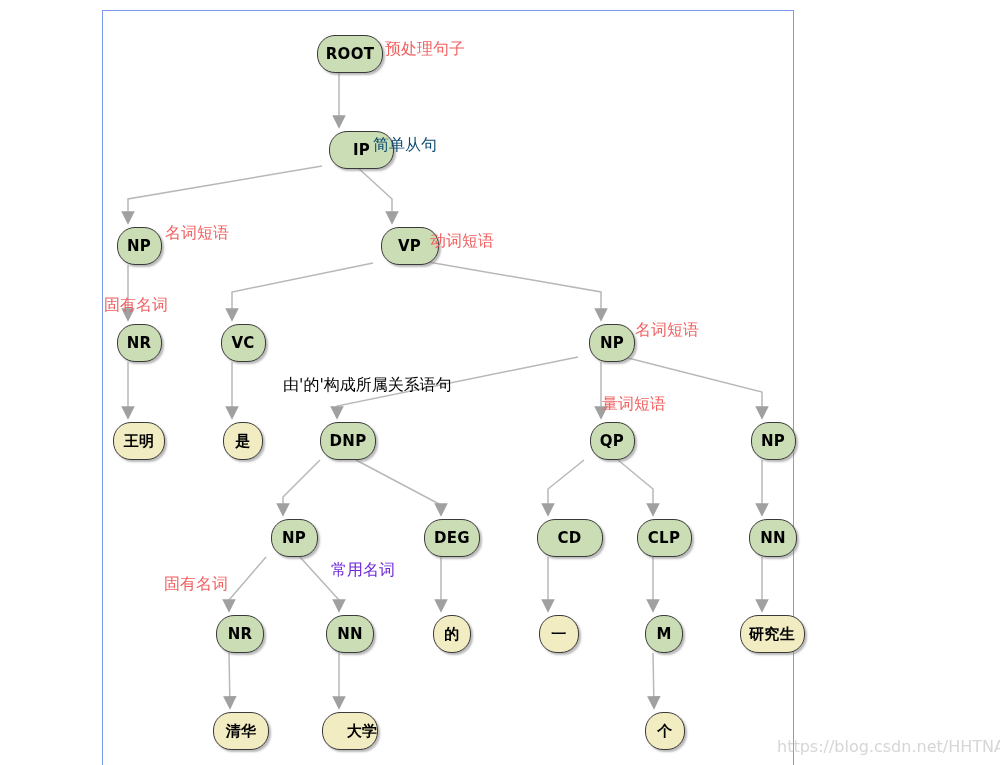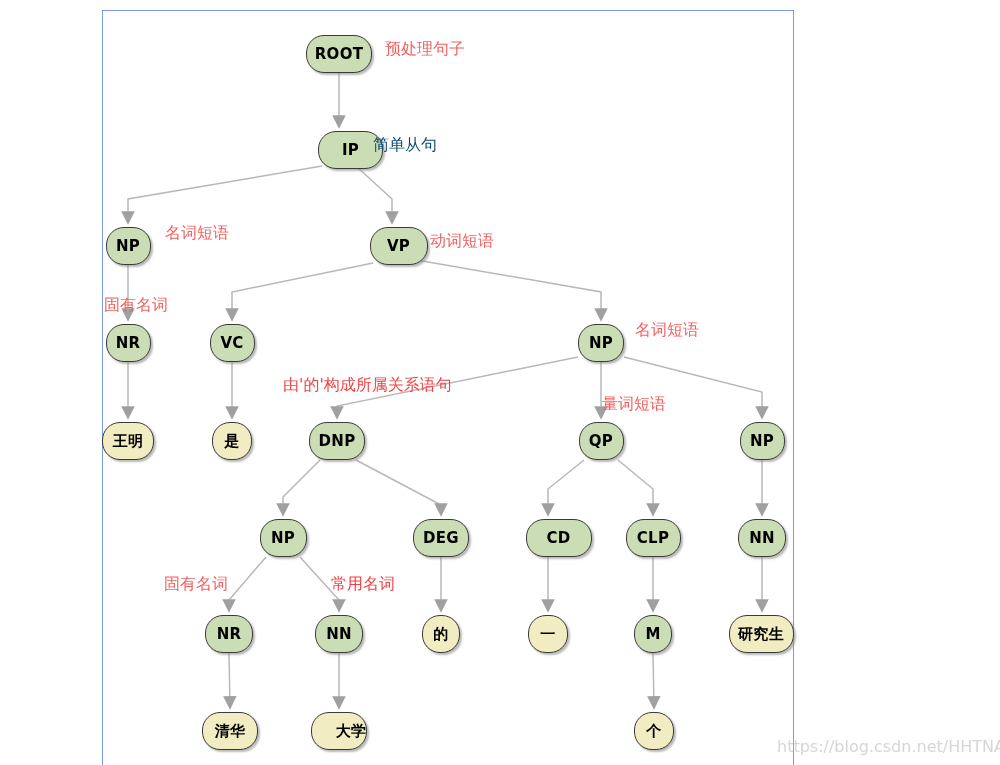--- a/index.html
+++ b/index.html
@@ -13,21 +13,21 @@
     border-left:1px solid; border-top:1px solid; border-right:1px solid;
     border-bottom:none; box-sizing:border-box; pointer-events:none;
   }
   svg.edges { position:absolute; left:0; top:0; width:1000px; height:765px; }
   .node {
     position:absolute; height:38px; box-sizing:border-box;
     border:1.6px solid #3a3a3a; border-radius:18px;
     display:flex; align-items:center; justify-content:center;
     font-weight:bold; font-size:15px; color:#000;
     box-shadow:2px 2px 2px rgba(130,130,130,.55);
-    letter-spacing:.3px; white-space:nowrap;
+    letter-spacing:.3px; white-space:nowrap;margin-left:11px;
   }
   .annotation {
     position:absolute; font-size:16px; line-height:1.1; white-space:nowrap;
     font-family:"DejaVu Serif","Liberation Serif",serif;
   }
   .watermark {
     position:absolute; left:777px; top:737px; font-size:16px; white-space:nowrap;
     font-family:"DejaVu Sans","Liberation Sans",sans-serif;
   }
 </style>
@@ -100,20 +100,20 @@
       <div class="node leaf" style="left: 311px; top: 712px; width: 56px; background: rgb(241, 236, 194); border-color: rgb(58, 58, 58); padding-left: 24px;">大学</div>
       <div class="node leaf" style="left: 634px; top: 712px; width: 40px; background: rgb(241, 236, 194); border-color: rgb(58, 58, 58);">个</div>
     </div>
   <div id="annotation-layer">
       <div class="annotation" style="left: 385px; top: 40px; color: rgb(242, 95, 95);">预处理句子</div>
       <div class="annotation" style="left: 373px; top: 136px; color: #0c4a6e;">简单从句</div>
       <div class="annotation" style="left: 165px; top: 224px; color: rgb(242, 95, 95);">名词短语</div>
       <div class="annotation" style="left: 430px; top: 232px; color: rgb(242, 95, 95);">动词短语</div>
       <div class="annotation" style="left: 104px; top: 296px; color: rgb(242, 95, 95);">固有名词</div>
       <div class="annotation" style="left: 635px; top: 321px; color: rgb(242, 95, 95);">名词短语</div>
-      <div class="annotation" style="left: 283px; top: 376px; color: #ef4444;">由'的'构成所属关系语句</div>
+      <div class="annotation" style="left: 283px; top: 376px; color: #000000;">由'的'构成所属关系语句</div>
       <div class="annotation" style="left: 602px; top: 395px; color: rgb(242, 95, 95);">量词短语</div>
       <div class="annotation" style="left: 164px; top: 575px; color: rgb(242, 95, 95);">固有名词</div>
-      <div class="annotation" style="left: 331px; top: 575px; color: #ef4444;">常用名词</div>
+      <div class="annotation" style="left: 331px; top: 561px; color: #6d28d9;">常用名词</div>
     </div>
 
   <div class="watermark" id="watermark" style="color: rgb(214, 214, 214);">https://blog.csdn.net/HHTNAN</div>
 </div>
 
 </body></html>

